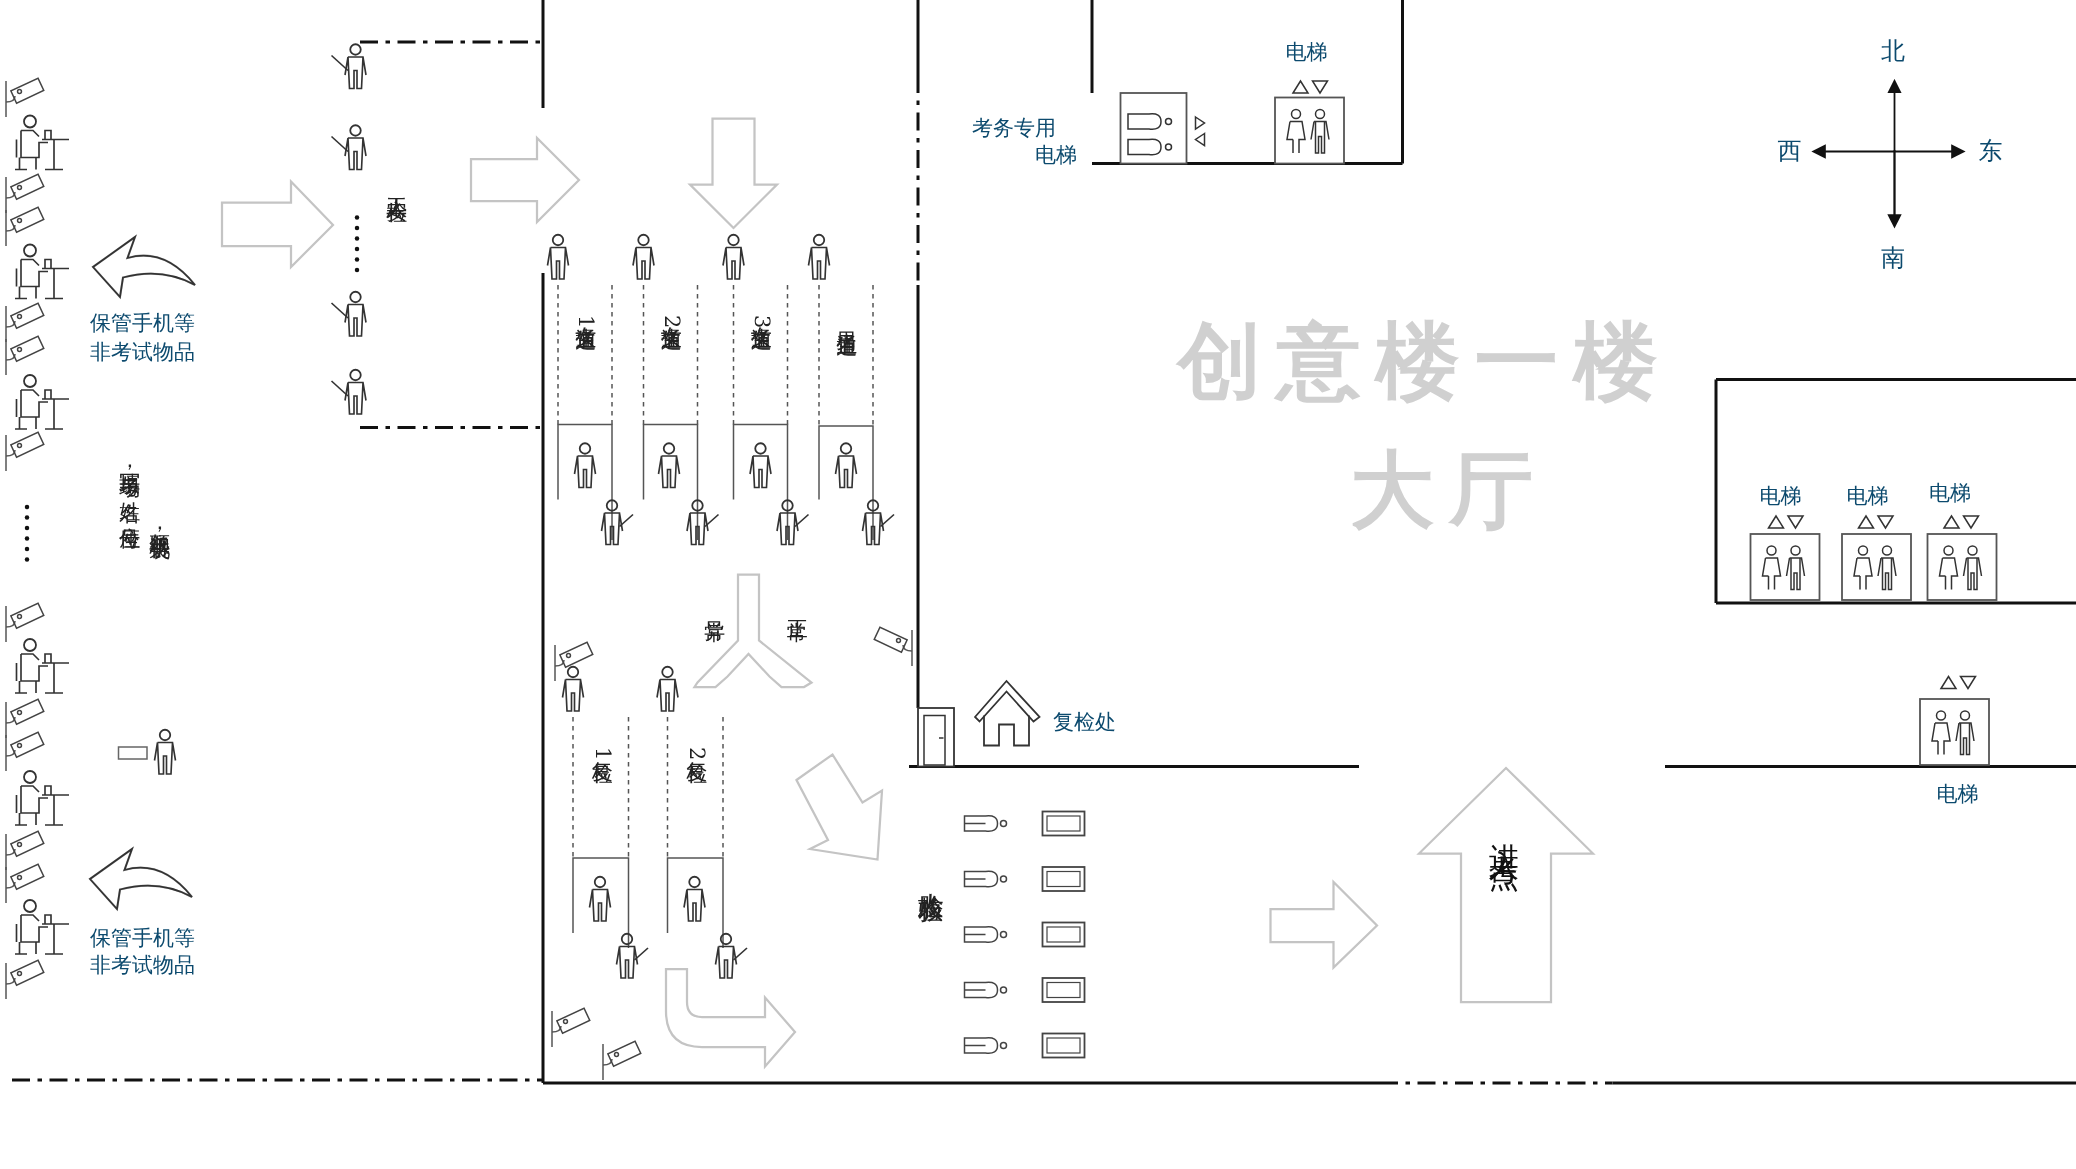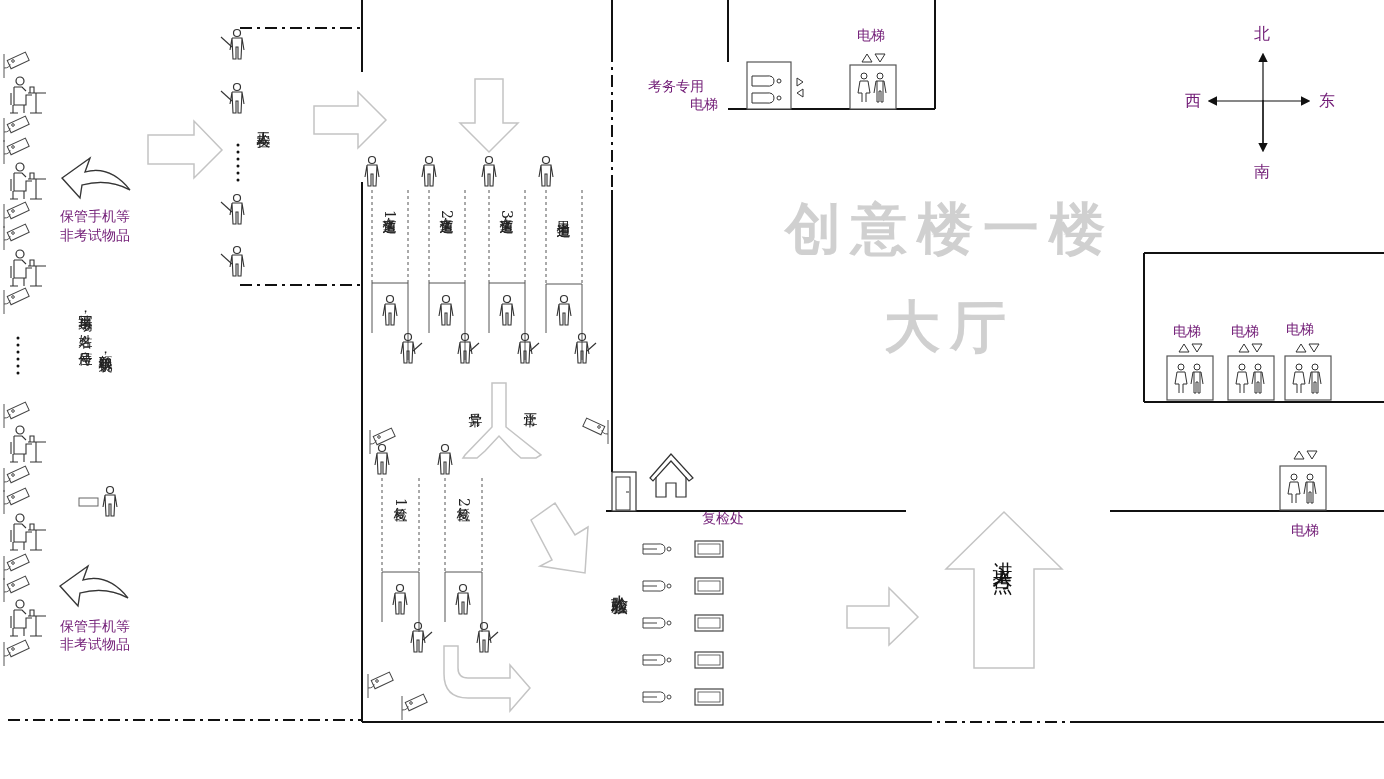--- a/index.html
+++ b/index.html
@@ -1,18 +1,18 @@
 <!DOCTYPE html>
 <html><head>
   <meta charset="utf-8">
   <style>
     html, body { margin:0; padding:0; background:#ffffff; }
     body { width:1384px; height:779px; position:relative; overflow:hidden; font-family:"DejaVu Serif","Liberation Serif",serif; color:#222; }
     #canvas { position:absolute; left:0; top:0; width:1384px; height:779px; }
-    .txt { position:absolute; font-size:14px; line-height:16px; color:#701a75; white-space:nowrap; }
+    .txt { position:absolute; font-size:14px; line-height:16px; color:#0c4a6e; white-space:nowrap; }
     .vtxt { position:absolute; writing-mode:vertical-rl; font-size:14px; line-height:16px; color:#222; letter-spacing:1px; }
     .vbig { position:absolute; writing-mode:vertical-rl; font-size:20px; color:#111; letter-spacing:4px; }
     .watermark { position:absolute; font-size:56px; color:#d0d0d0; font-family:"DejaVu Serif",serif; letter-spacing:10px; font-weight:bold; text-align:center; }
   </style>
 </head>
 <body>
 
 <svg id="canvas" viewBox="0 0 1384 779" xmlns="http://www.w3.org/2000/svg">
   <defs>
 
@@ -259,22 +259,22 @@
   </g>
 
   <g stroke="#111" stroke-width="1.2">
     <line x1="1263" y1="148" x2="1263" y2="55" marker-end="url(#arrowhead)"></line>
     <line x1="1263" y1="100" x2="1263" y2="150" marker-end="url(#arrowhead)"></line>
     <line x1="1263" y1="101" x2="1308" y2="101" marker-end="url(#arrowhead)"></line>
     <line x1="1263" y1="101" x2="1210" y2="101" marker-end="url(#arrowhead)"></line>
   </g>
 </svg>
 
-<div class="watermark" style="left:740px; top:192px; width:420px;">创意楼一楼</div>
-<div class="watermark" style="left:740px; top:290px; width:420px;">大厅</div>
+<div class="watermark" style="left:740px; top:204px; width:420px;">创意楼一楼</div>
+<div class="watermark" style="left:756px; top:290px; width:420px;">大厅</div>
 
 <div class="txt" style="left:1254px; top:26px; font-size:16px;">北</div>
 <div class="txt" style="left:1254px; top:164px; font-size:16px;">南</div>
 <div class="txt" style="left:1185px; top:93px; font-size:16px;">西</div>
 <div class="txt" style="left:1319px; top:93px; font-size:16px;">东</div>
 
 <div class="txt" style="left:60px; top:208px;">保管手机等</div>
 <div class="txt" style="left:60px; top:227px;">非考试物品</div>
 <div class="txt" style="left:60px; top:618px;">保管手机等</div>
 <div class="txt" style="left:60px; top:636px;">非考试物品</div>
@@ -288,21 +288,21 @@
 <div class="vtxt" style="left:439px; top:206px;">女生通道2</div>
 <div class="vtxt" style="left:499px; top:206px;">女生通道3</div>
 <div class="vtxt" style="left:556px; top:210px;">男生通道</div>
 
 <div class="vtxt" style="left:468px; top:402px;">异常</div>
 <div class="vtxt" style="left:523px; top:402px;">正常</div>
 
 <div class="vtxt" style="left:393px; top:496px;">复检1</div>
 <div class="vtxt" style="left:456px; top:496px;">复检2</div>
 
-<div class="txt" style="left:702px; top:474px;margin-top:36px;">复检处</div>
+<div class="txt" style="left:702px; top:474px;">复检处</div>
 <div class="vtxt" style="left:612px; top:582px; font-size:17px;">人脸核验</div>
 
 <div class="vbig" style="left:990px; top:546px;">进入考点</div>
 
 <div class="txt" style="left:648px; top:78px;">考务专用</div>
 <div class="txt" style="left:690px; top:96px;">电梯</div>
 <div class="txt" style="left:857px; top:27px;">电梯</div>
 <div class="txt" style="left:1173px; top:323px;">电梯</div>
 <div class="txt" style="left:1231px; top:323px;">电梯</div>
 <div class="txt" style="left:1286px; top:321px;">电梯</div>

